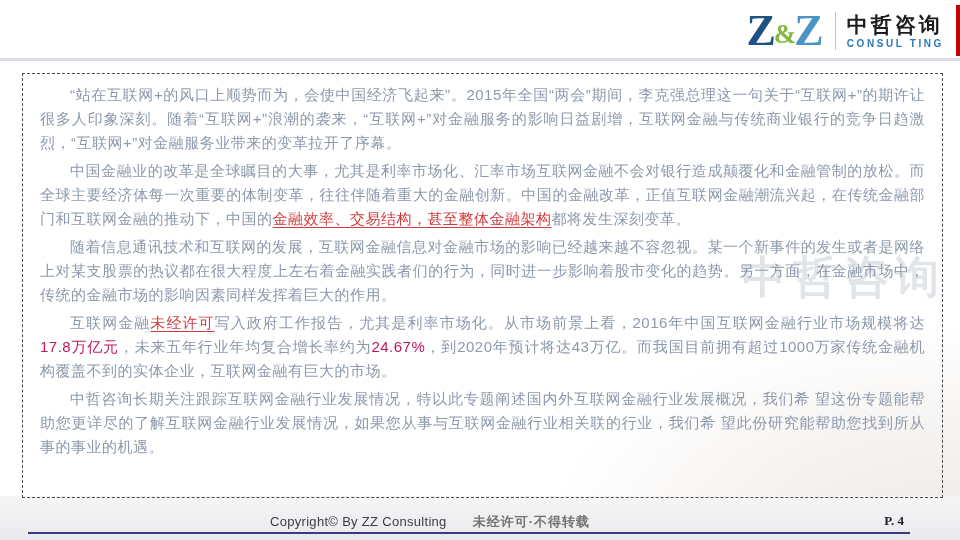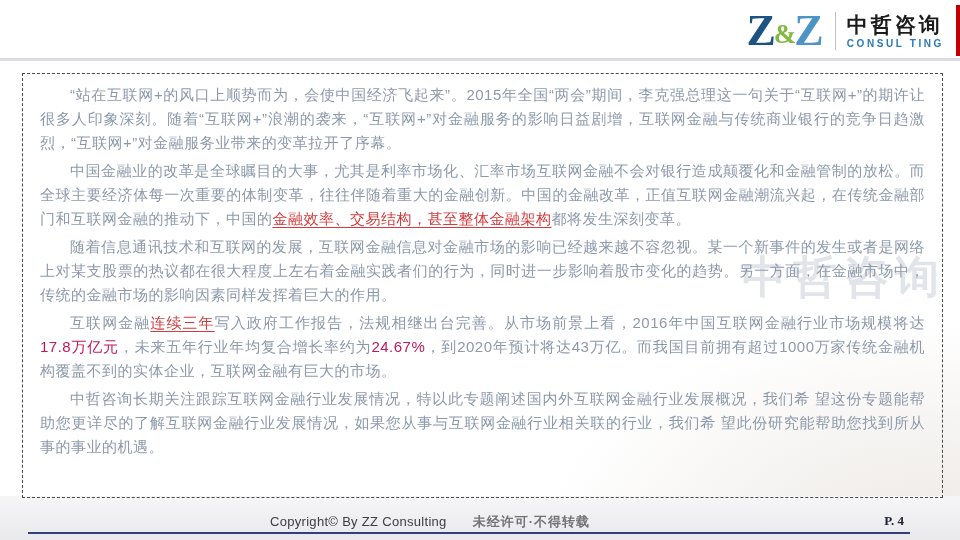--- a/index.html
+++ b/index.html
@@ -133,21 +133,21 @@
     </div>
   </div>
   <div class="header-red-bar"></div>
 </div>
 
 <div class="textbox">
   <div>
       <p><span>“站在互联网+的风口上顺势而为，会使中国经济飞起来”。2015年全国“两会”期间，李克强总理这一句关于“互联网+”的期许让很多人印象深刻。随着“互联网+”浪潮的袭来，“互联网+”对金融服务的影响日益剧增，互联网金融与传统商业银行的竞争日趋激烈，“互联网+”对金融服务业带来的变革拉开了序幕。</span></p>
       <p><span>中国金融业的改革是全球瞩目的大事，尤其是利率市场化、汇率市场互联网金融不会对银行造成颠覆化和金融管制的放松。而全球主要经济体每一次重要的体制变革，往往伴随着重大的金融创新。中国的金融改革，正值互联网金融潮流兴起，在传统金融部门和互联网金融的推动下，中国的</span><span class="seg-red-underline">金融效率、交易结构，甚至整体金融架构</span><span>都将发生深刻变革。</span></p>
       <p><span>随着信息通讯技术和互联网的发展，互联网金融信息对金融市场的影响已经越来越不容忽视。某一个新事件的发生或者是网络上对某支股票的热议都在很大程度上左右着金融实践者们的行为，同时进一步影响着股市变化的趋势。另一方面，在金融市场中，传统的金融市场的影响因素同样发挥着巨大的作用。</span></p>
-      <p><span>互联网金融</span><span class="seg-red-underline">连续三年</span><span>写入政府工作报告，法规相继出台完善。从市场前景上看，2016年中国互联网金融行业市场规模将达</span><span class="seg-red">17.8万亿元</span><span>，未来五年行业年均复合增长率约为</span><span class="seg-red">24.67%</span><span>，到2020年预计将达43万亿。而我国目前拥有超过1000万家传统金融机构覆盖不到的实体企业，互联网金融有巨大的市场。</span></p>
+      <p><span>互联网金融</span><span class="seg-red-underline">未经许可</span><span>写入政府工作报告，尤其是利率市场化。从市场前景上看，2016年中国互联网金融行业市场规模将达</span><span class="seg-red">17.8万亿元</span><span>，未来五年行业年均复合增长率约为</span><span class="seg-red">24.67%</span><span>，到2020年预计将达43万亿。而我国目前拥有超过1000万家传统金融机构覆盖不到的实体企业，互联网金融有巨大的市场。</span></p>
       <p><span>中哲咨询长期关注跟踪互联网金融行业发展情况，特以此专题阐述国内外互联网金融行业发展概况，我们希 望这份专题能帮助您更详尽的了解互联网金融行业发展情况，如果您从事与互联网金融行业相关联的行业，我们希 望此份研究能帮助您找到所从事的事业的机遇。</span></p>
     </div>
 </div>
 
 <div class="footer-rule"></div>
 <div class="footer-text">
   <span class="footer-copyright">Copyright© By  ZZ Consulting</span>
   <span class="footer-notice">未经许可·不得转载</span>
 </div>
 <div class="page-number">P. 4</div>

